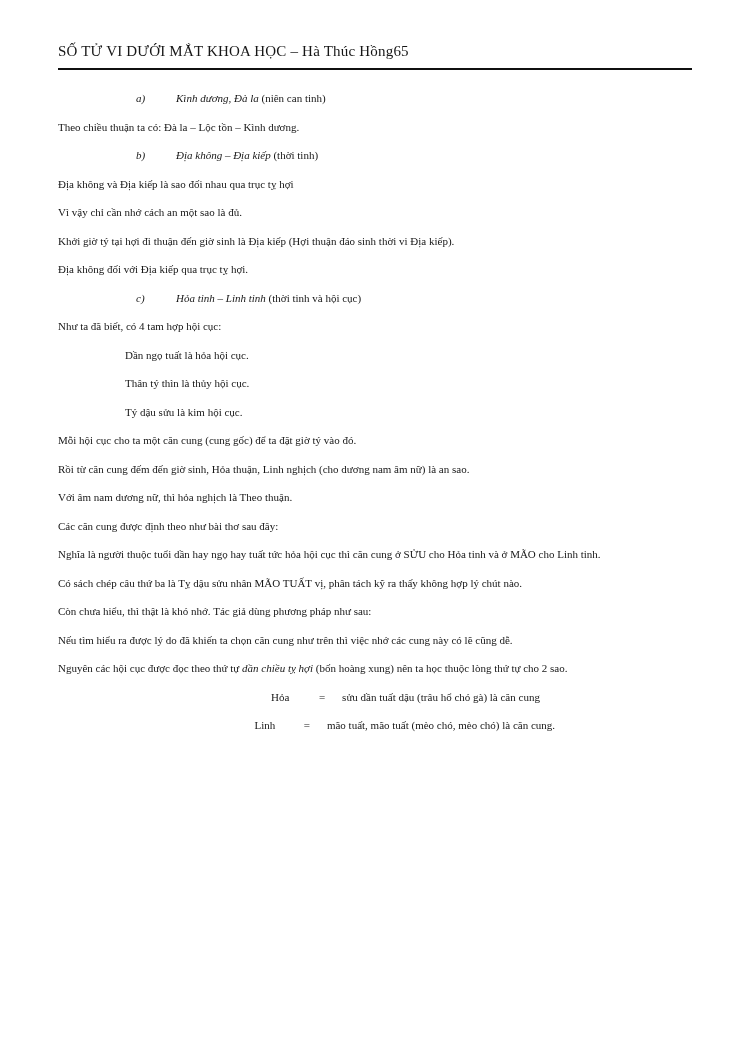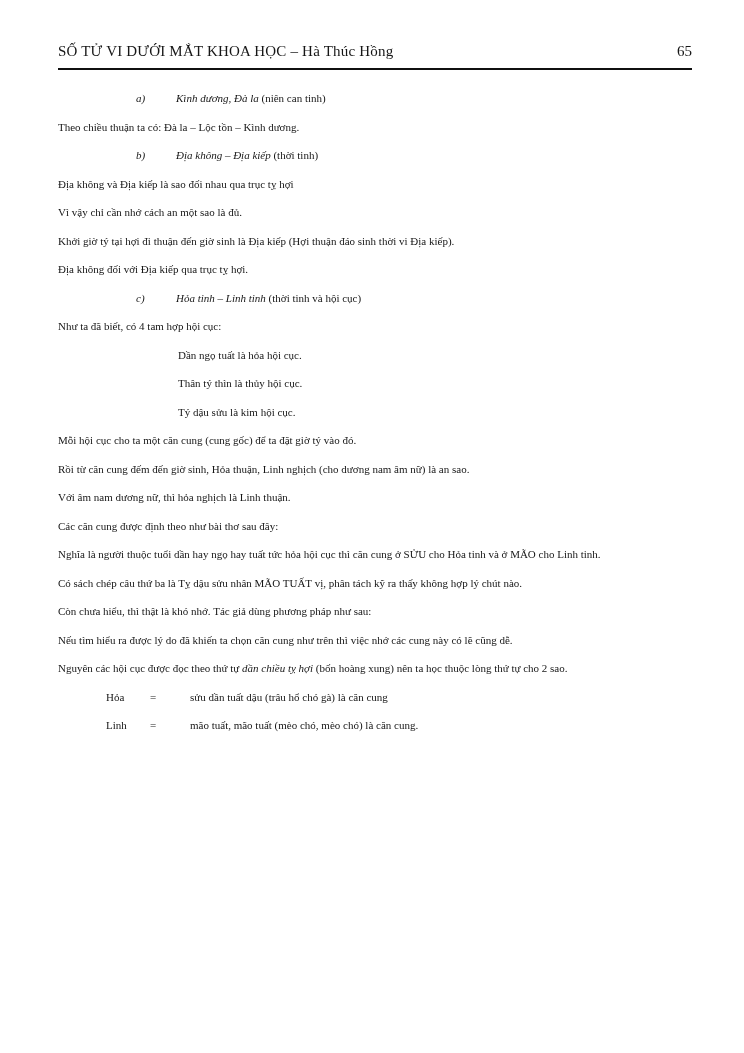--- a/index.html
+++ b/index.html
@@ -10,45 +10,44 @@
     font-family: "Liberation Serif", "DejaVu Serif", serif;
     overflow: hidden;
   }
   .page {
     box-sizing: border-box;
     width: 744px; height: 1053px;
     padding: 42px 52px 0 58px;
   }
   .header {
     display: flex;
-    justify-content: space-between;
     align-items: flex-end;
     font-size: 15px;
     line-height: 18px;
     padding-bottom: 8px;
     border-bottom: 2px solid #101010;
   }
   .header .title { letter-spacing: 0.2px; }
   .content { padding-top: 18px; }
   .content p {
     margin: 0 0 8.5px 0;
     font-size: 11px;
     line-height: 20px;
   }
   .heading { font-style: italic; }
   .heading .h-label {
     display: inline-block;
     width: 40px;
     margin-left: 78px;
   }
   .heading .h-note { font-style: normal; }
-  .indent-list p { margin-left: 120px; }
+  .indent-list p { margin-left: 67px; }
   .poem p { margin-left: 88px; }
   .em { font-style: italic; }
-  .definition { white-space: nowrap; }
+  .definition { white-space: nowrap; text-align: center; }
   .definition .d-label {
     display: inline-block;
     width: 44px;
     margin-left: 48px;
   }
   .definition .d-eq {
     display: inline-block;
     width: 40px;
   }
 </style>
@@ -80,21 +79,21 @@
     <p>Như ta đã biết, có 4 tam hợp hội cục:</p>
 
     <div class="indent-list">
       <p>Dần ngọ tuất là hỏa hội cục.</p>
       <p>Thân tý thìn là thủy hội cục.</p>
       <p>Tý dậu sửu là kim hội cục.</p>
     </div>
 
     <p>Mỗi hội cục cho ta một căn cung (cung gốc) để ta đặt giờ tý vào đó.</p>
     <p>Rồi từ căn cung đếm đến giờ sinh, Hỏa thuận, Linh nghịch (cho dương nam âm nữ) là an sao.</p>
-    <p>Với âm nam dương nữ, thì hỏa nghịch là Linh thuận.</p>
+    <p>Với âm nam dương nữ, thì hỏa nghịch là Theo thuận.</p>
     <p>Các căn cung được định theo như bài thơ sau đây:</p>
 
 
     <p>Nghĩa là người thuộc tuổi dần hay ngọ hay tuất tức hỏa hội cục thì căn cung ở SỬU cho Hỏa tinh và ở MÃO cho Linh tinh.</p>
     <p>Có sách chép câu thứ ba là Tỵ dậu sửu nhân MÃO TUẤT vị, phân tách kỹ ra thấy không hợp lý chút nào.</p>
     <p>Còn chưa hiểu, thì thật là khó nhớ. Tác giả dùng phương pháp như sau:</p>
     <p>Nếu tìm hiểu ra được lý do đã khiến ta chọn căn cung như trên thì việc nhớ các cung này có lẽ cũng dễ.</p>
 
     <p><span>Nguyên các hội cục được đọc theo thứ tự </span><span class="em">dần chiều tỵ hợi</span><span> (bốn hoàng xung) nên ta học thuộc lòng thứ tự cho 2 sao.</span></p>
 

